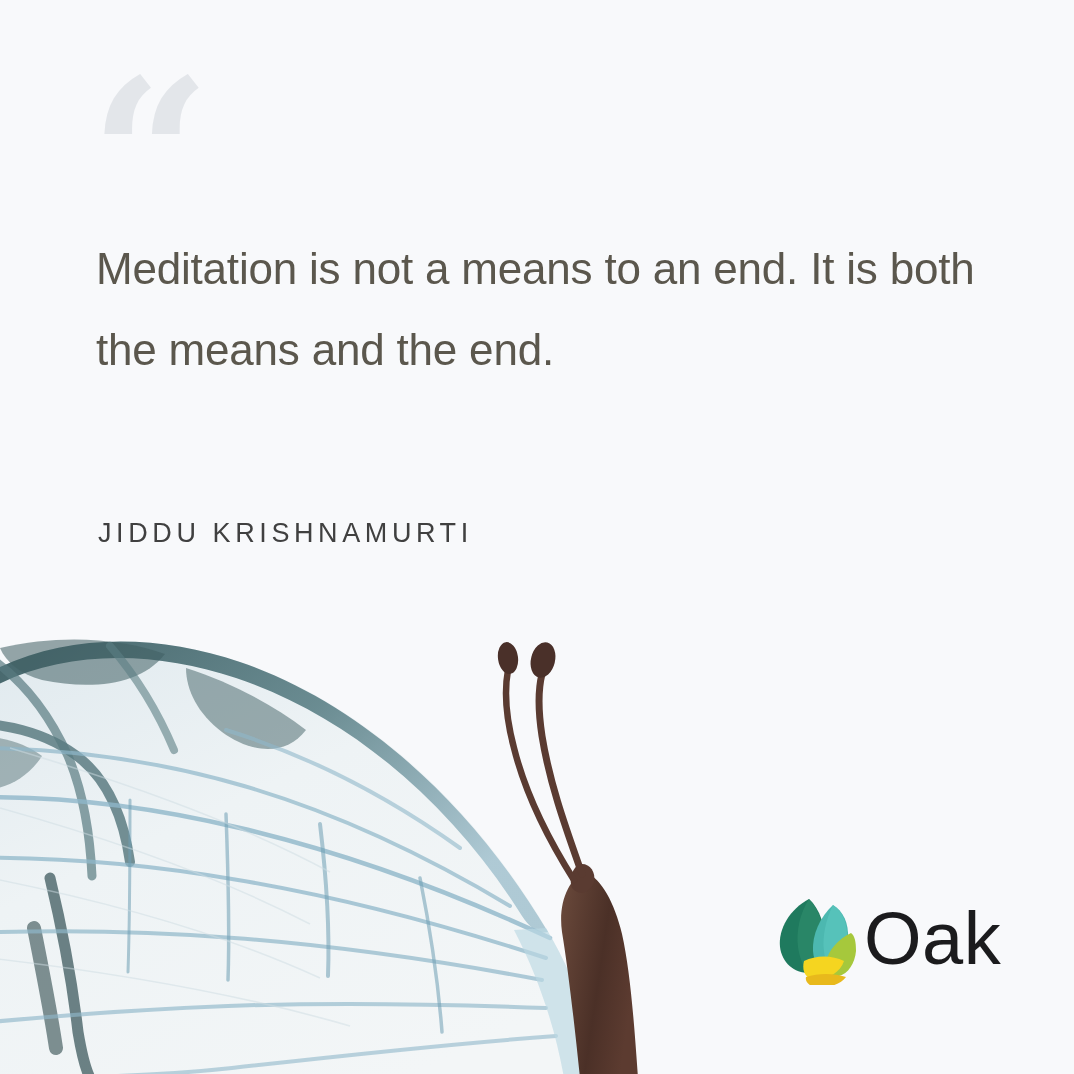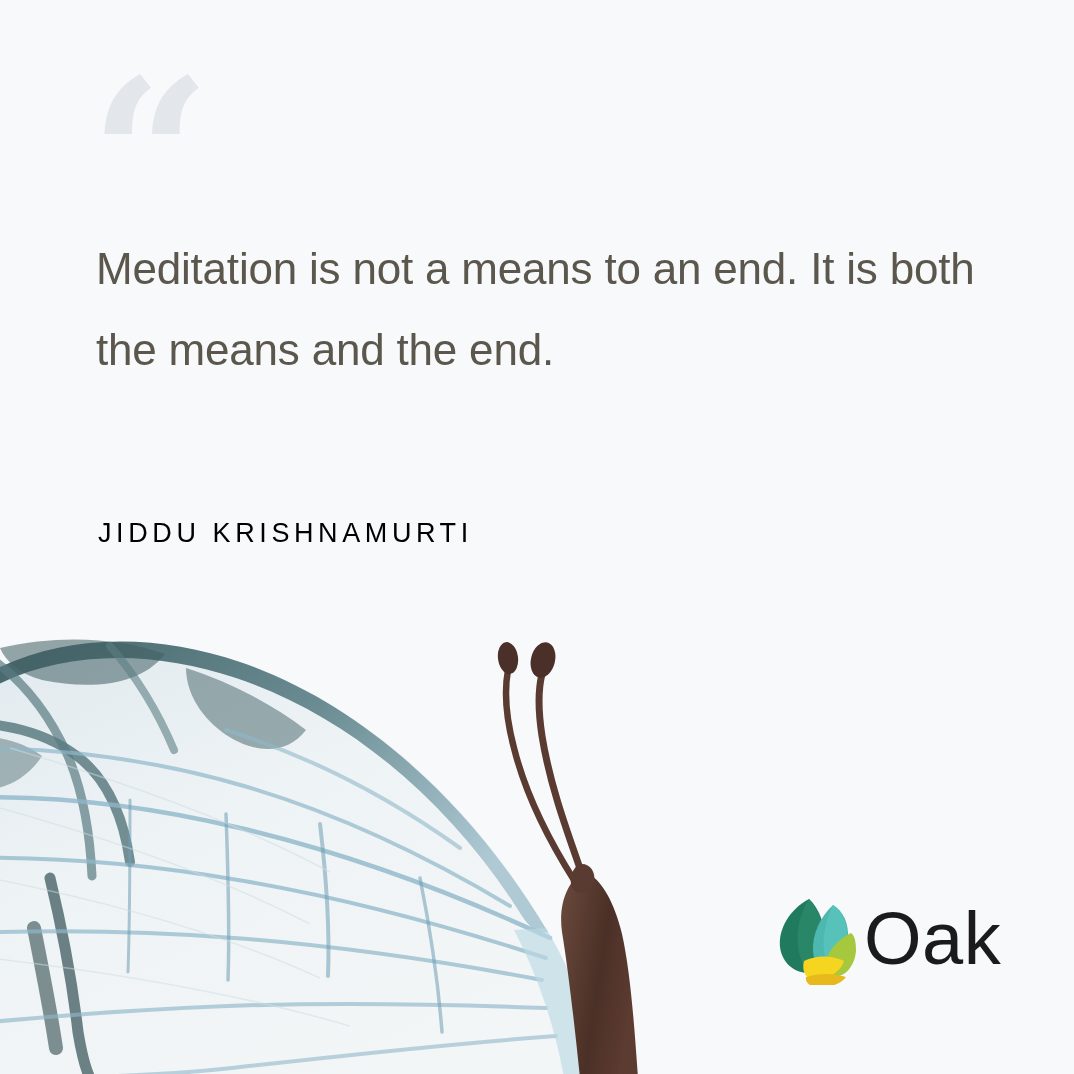--- a/index.html
+++ b/index.html
@@ -53,21 +53,21 @@
 
   
   .attribution {
     position: absolute;
     left: 98px;
     top: 518px;
     margin: 0;
     font-family: "Liberation Sans", sans-serif;
     font-size: 27px;
     font-weight: 400;
-    color: #000000;
+    color: #404040;
     letter-spacing: 4.6px;
     text-transform: uppercase;
   }
 
   
   .butterfly {
     position: absolute;
     left: -10px;
     bottom: -4px;
     width: 660px;

